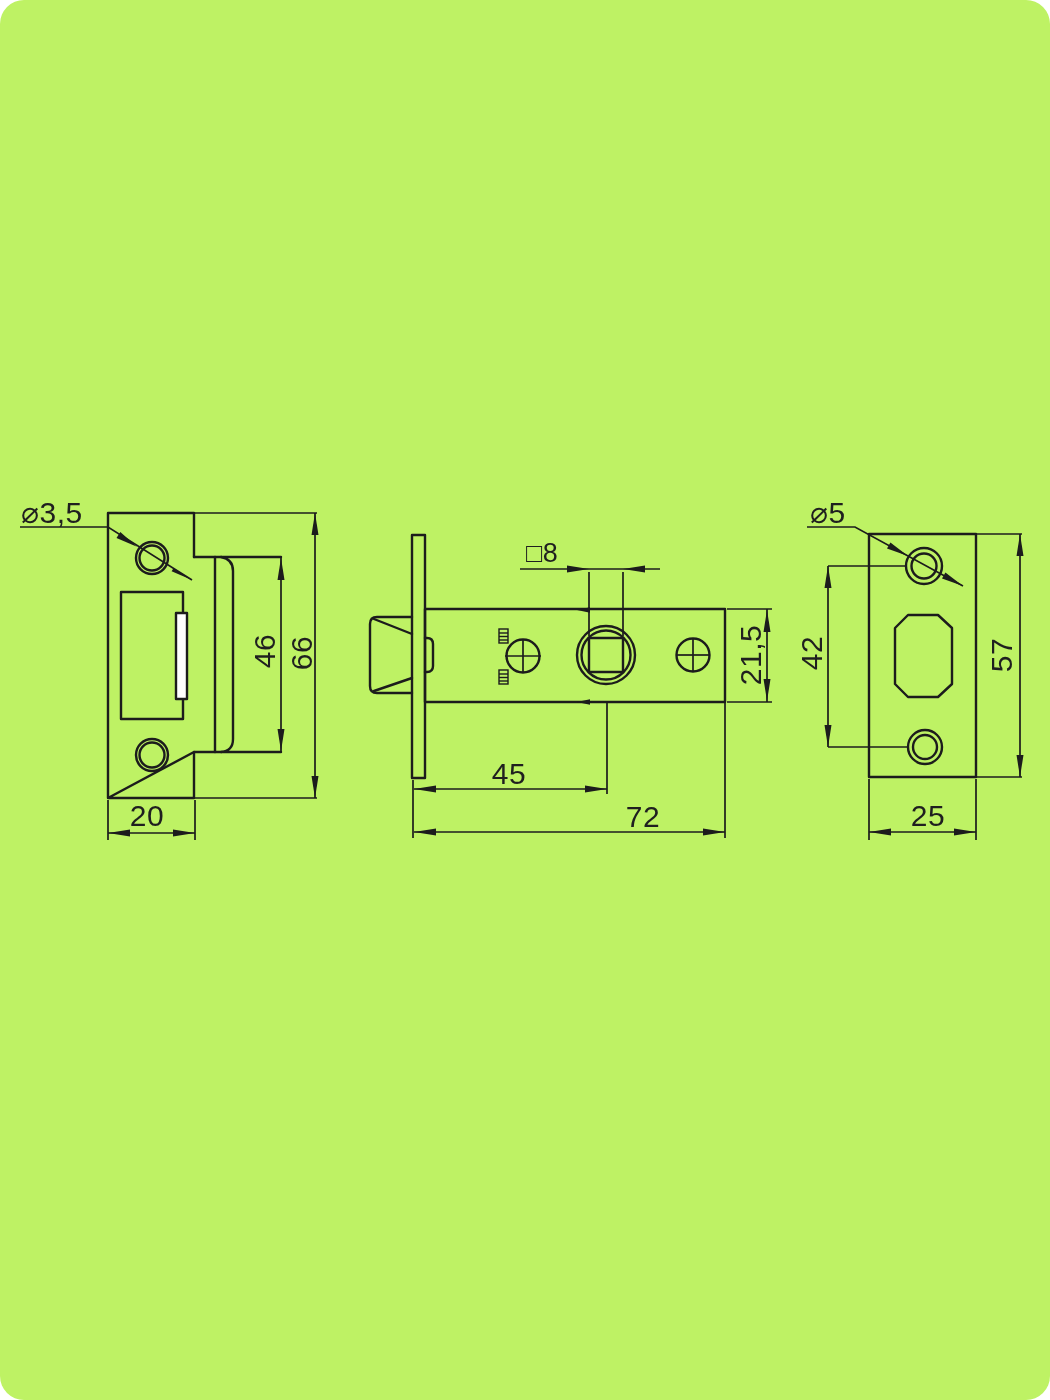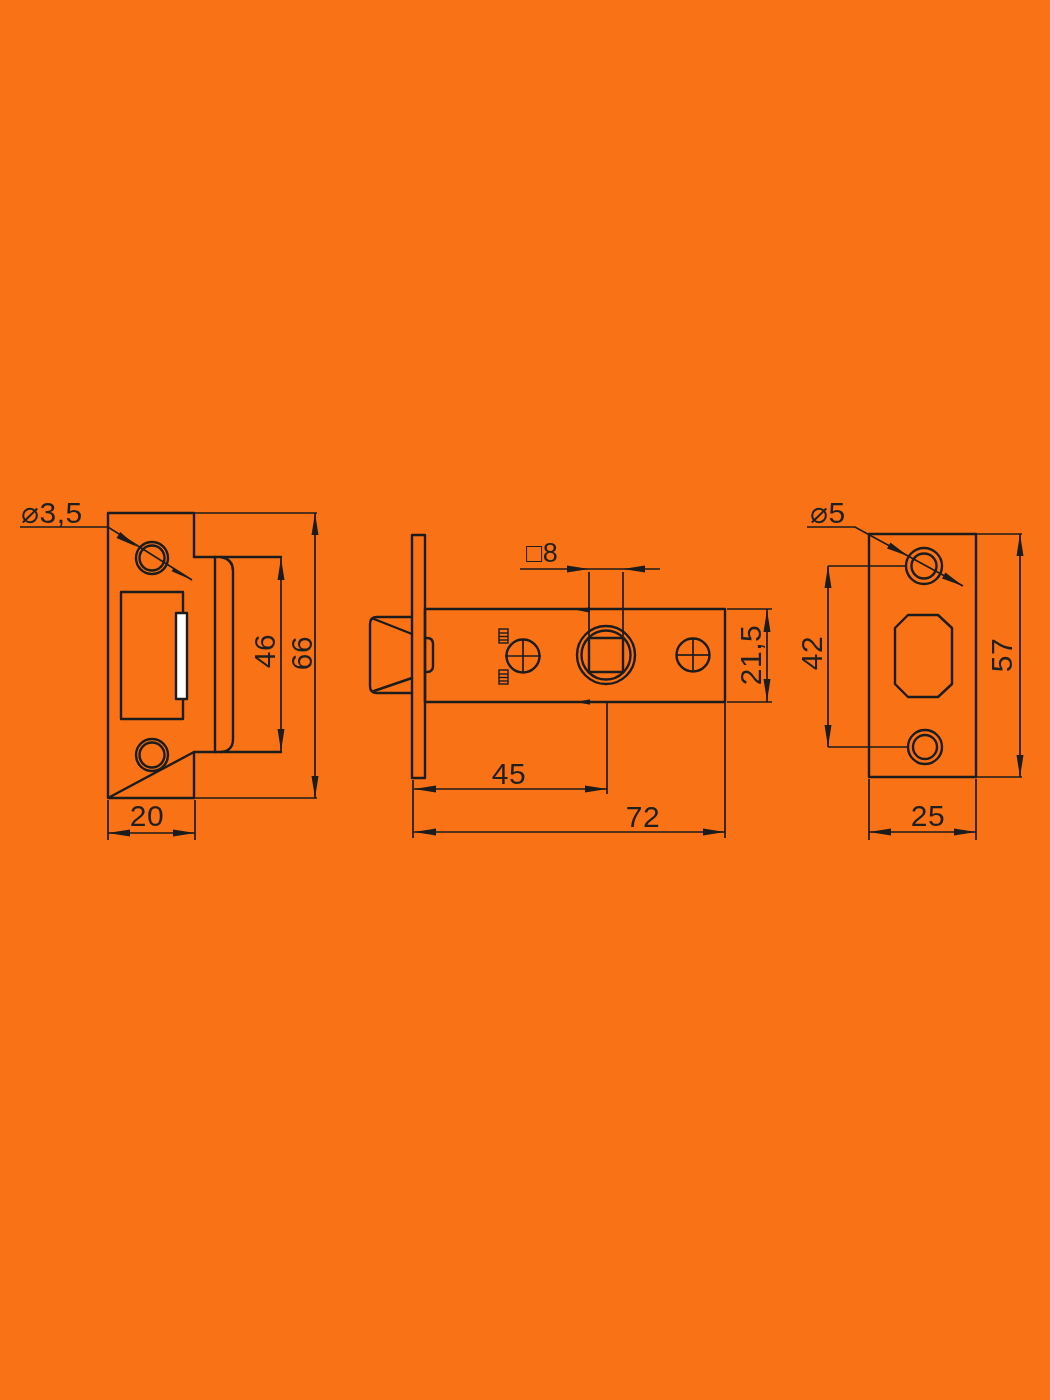--- a/index.html
+++ b/index.html
@@ -1,16 +1,16 @@
 <!DOCTYPE html>
 <html><head>
 <meta charset="utf-8">
 <style>
   html, body { margin: 0; padding: 0; background: #ffffff; }
-  .canvas { width: 1050px; height: 1400px; position: relative; background: #f97316; overflow: hidden; }
+  .canvas { width: 1050px; height: 1400px; position: relative; background: #bef264; overflow: hidden; border-radius: 24px; }
   svg { display: block; }
   .thick { stroke: #1c1c1c; stroke-width: 2.4; fill: none; stroke-linejoin: round; stroke-linecap: round; }
   .thin  { stroke: #1c1c1c; stroke-width: 1.7; fill: none; stroke-linecap: butt; }
   .xthin { stroke: #1c1c1c; stroke-width: 1.4; fill: none; }
   .arr   { fill: #1c1c1c; stroke: none; }
   .whitefill { fill: #ffffff; }
   text { font-family: "Liberation Sans", "DejaVu Sans", sans-serif; font-size: 30px; fill: #1f1f1f; letter-spacing: 0.5px; }
   .sm { font-size: 27px; }
   .vtx { text-anchor: middle; dominant-baseline: central; }
   .htx { text-anchor: middle; }

